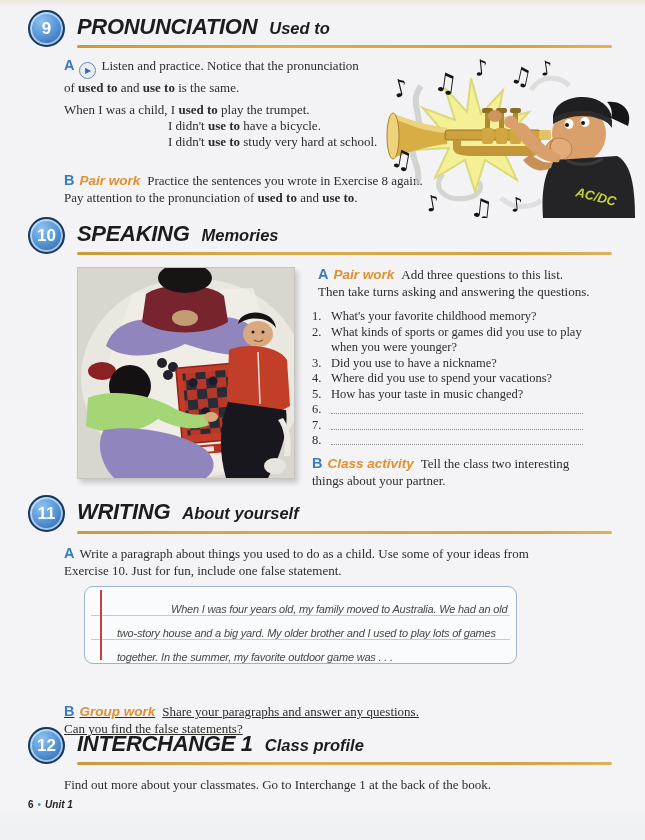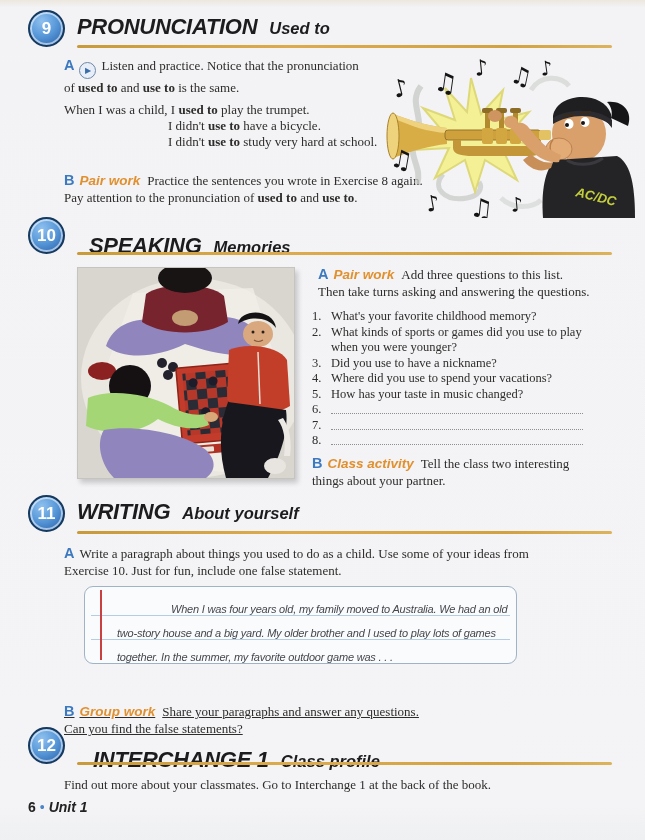--- a/index.html
+++ b/index.html
@@ -42,21 +42,21 @@
          display:flex;align-items:flex-end;}
   .pline.first{margin-top:5px;}
   .pline.first span{padding-left:54px;text-align:center;}
   
   .photo{position:absolute;left:77px;top:267px;width:216px;height:210px;
          border:1px solid #c6c4be;box-shadow:3px 4px 5px rgba(0,0,0,.18);background:#ddd;}
   .illus{position:absolute;left:383px;top:56px;}
   .note{font-family:"DejaVu Sans",sans-serif;fill:#141414;}
   
   .footer{position:absolute;left:28px;top:799px;font-family:"Liberation Sans",sans-serif;
-          font-size:14px;color:#222;white-space:nowrap;}
+          font-size:10px;color:#222;white-space:nowrap;}
   .footer .num{font-weight:bold;}
   .footer .dot{color:#4a86c8;margin:0 4px;}
   .footer .unit{font-weight:bold;font-style:italic;}
   b{font-weight:bold;}
 </style>
 </head>
 <body>
 
 <div class="page">
 
@@ -138,21 +138,21 @@
       <text class="note" x="44" y="156" font-size="22" transform="rotate(-10 44 156)">♪</text>
       <text class="note" x="86" y="160" font-size="26" transform="rotate(6 86 160)">♫</text>
       <text class="note" x="128" y="156" font-size="20" transform="rotate(-5 128 156)">♪</text>
     </svg>
   </section>
 
   <section>
     <div class="badge" style="left:28px;top:217px;">
       <span>10</span>
     </div>
-    <h2 class="sec-title" style="left:77px;top:220px;margin:12px;">
+    <h2 class="sec-title" style="left:77px;top:220px;margin:0;">
       <span class="t1">SPEAKING</span><span class="t2">Memories</span>
     </h2>
     <div class="goldline" style="left:77px;top:252px;width:535px;"></div>
 
     <svg class="photo" width="216" height="210" viewBox="0 0 216 210">
       <defs>
         <pattern id="chk" width="20" height="20" patternUnits="userSpaceOnUse">
           <rect width="20" height="20" fill="#b5382a"></rect>
           <rect width="10" height="10" fill="#2b2b35"></rect>
           <rect x="10" y="10" width="10" height="10" fill="#2b2b35"></rect>
@@ -279,21 +279,21 @@
     <div class="para" style="left:64px;top:703px;text-decoration:underline;">
       <div><span class="letter">B</span><span class="tag">Group work</span><span>Share your paragraphs and answer any questions.</span></div>
       <div>Can you find the false statements?</div>
     </div>
   </section>
 
   <section>
     <div class="badge" style="left:28px;top:727px;">
       <span>12</span>
     </div>
-    <h2 class="sec-title" style="left:77px;top:730px;margin:16px;">
+    <h2 class="sec-title" style="left:77px;top:730px;margin:0;">
       <span class="t1">INTERCHANGE 1</span><span class="t2">Class profile</span>
     </h2>
     <div class="goldline" style="left:77px;top:762px;width:535px;"></div>
 
     <div class="para" style="left:64px;top:776px;">Find out more about your classmates. Go to Interchange 1 at the back of the book.</div>
   </section>
 
   <div class="footer">
     <span class="num">6</span><span class="dot">•</span><span class="unit">Unit 1</span>
   </div>

